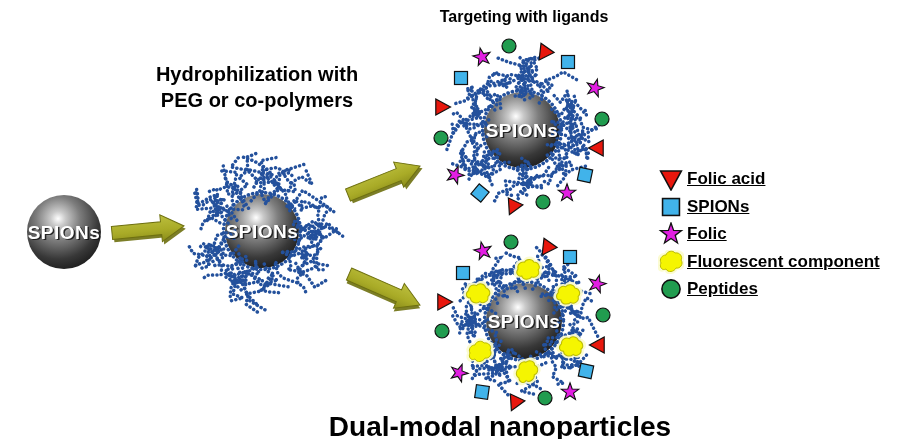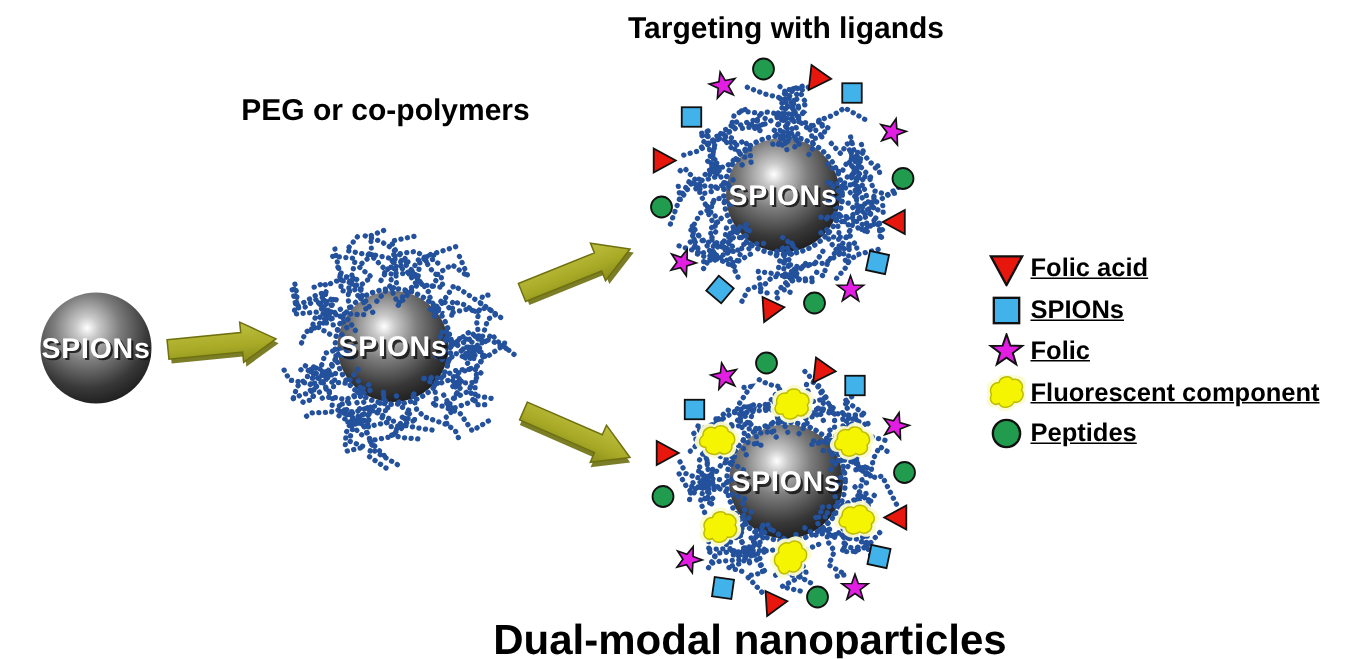--- a/index.html
+++ b/index.html
@@ -1,19 +1,19 @@
 <!DOCTYPE html>
 <html><head>
 <meta charset="utf-8">
 <style>
   html,body{margin:0;padding:0;background:#fff;}
   #app{position:relative;width:900px;height:439px;background:#ffffff;overflow:hidden;
        font-family:"Liberation Sans",sans-serif;color:#000;}
   #diagram{position:absolute;left:0;top:0;}
-  .ttl{position:absolute;font-weight:bold;font-size:20px;white-space:nowrap;transform:translateX(-50%);}
+  .ttl{position:absolute;font-weight:bold;font-size:16px;white-space:nowrap;transform:translateX(-50%);}
   #title-top{left:524px;top:8px;}
   #title-bottom{left:500px;top:411px;font-size:28px;text-align:right;}
   .cap{position:absolute;left:257px;top:61px;transform:translateX(-50%);text-align:center;
        font-weight:bold;font-size:20px;line-height:26px;white-space:nowrap;}
   #legend{position:absolute;left:658px;top:168px;}
   .lrow{display:flex;align-items:center;height:22px;margin-bottom:5.5px;gap:3px;text-decoration:underline;}
   .llabel{font-weight:bold;font-size:17px;white-space:nowrap;}
   .core-label{font-size:19px;font-weight:bold;letter-spacing:.5px;text-anchor:middle;
               font-family:"Liberation Sans",sans-serif;}
 </style>
@@ -373,20 +373,21 @@
           <polygon points="-8,-6.2 8,-6.2 0,8.5" fill="#e8170d" stroke="#111111" stroke-width="1.2" transform="scale(1)"></polygon>
         </g>
         <text x="525.5" y="322.5" dy="0.35em" class="core-label" fill="#151515" opacity="0.85">SPIONs</text>
         <text x="524" y="321" dy="0.35em" class="core-label" fill="#ffffff">SPIONs</text>
       </g>
     </svg>
 
   <div class="ttl" id="title-top">Targeting with ligands</div>
 
   <div class="cap" id="caption-hydro">
+    <div>Hydrophilization with</div>
     <div>PEG or co-polymers</div>
   </div>
 
   <div id="legend">
       <div class="lrow">
         <svg width="26" height="24" viewBox="-13 -12 26 24">
           <g>
             <polygon points="-8,-6.2 8,-6.2 0,8.5" fill="#e8170d" stroke="#111111" stroke-width="1.2" transform="scale(1.3)"></polygon>
           </g>
         </svg>

